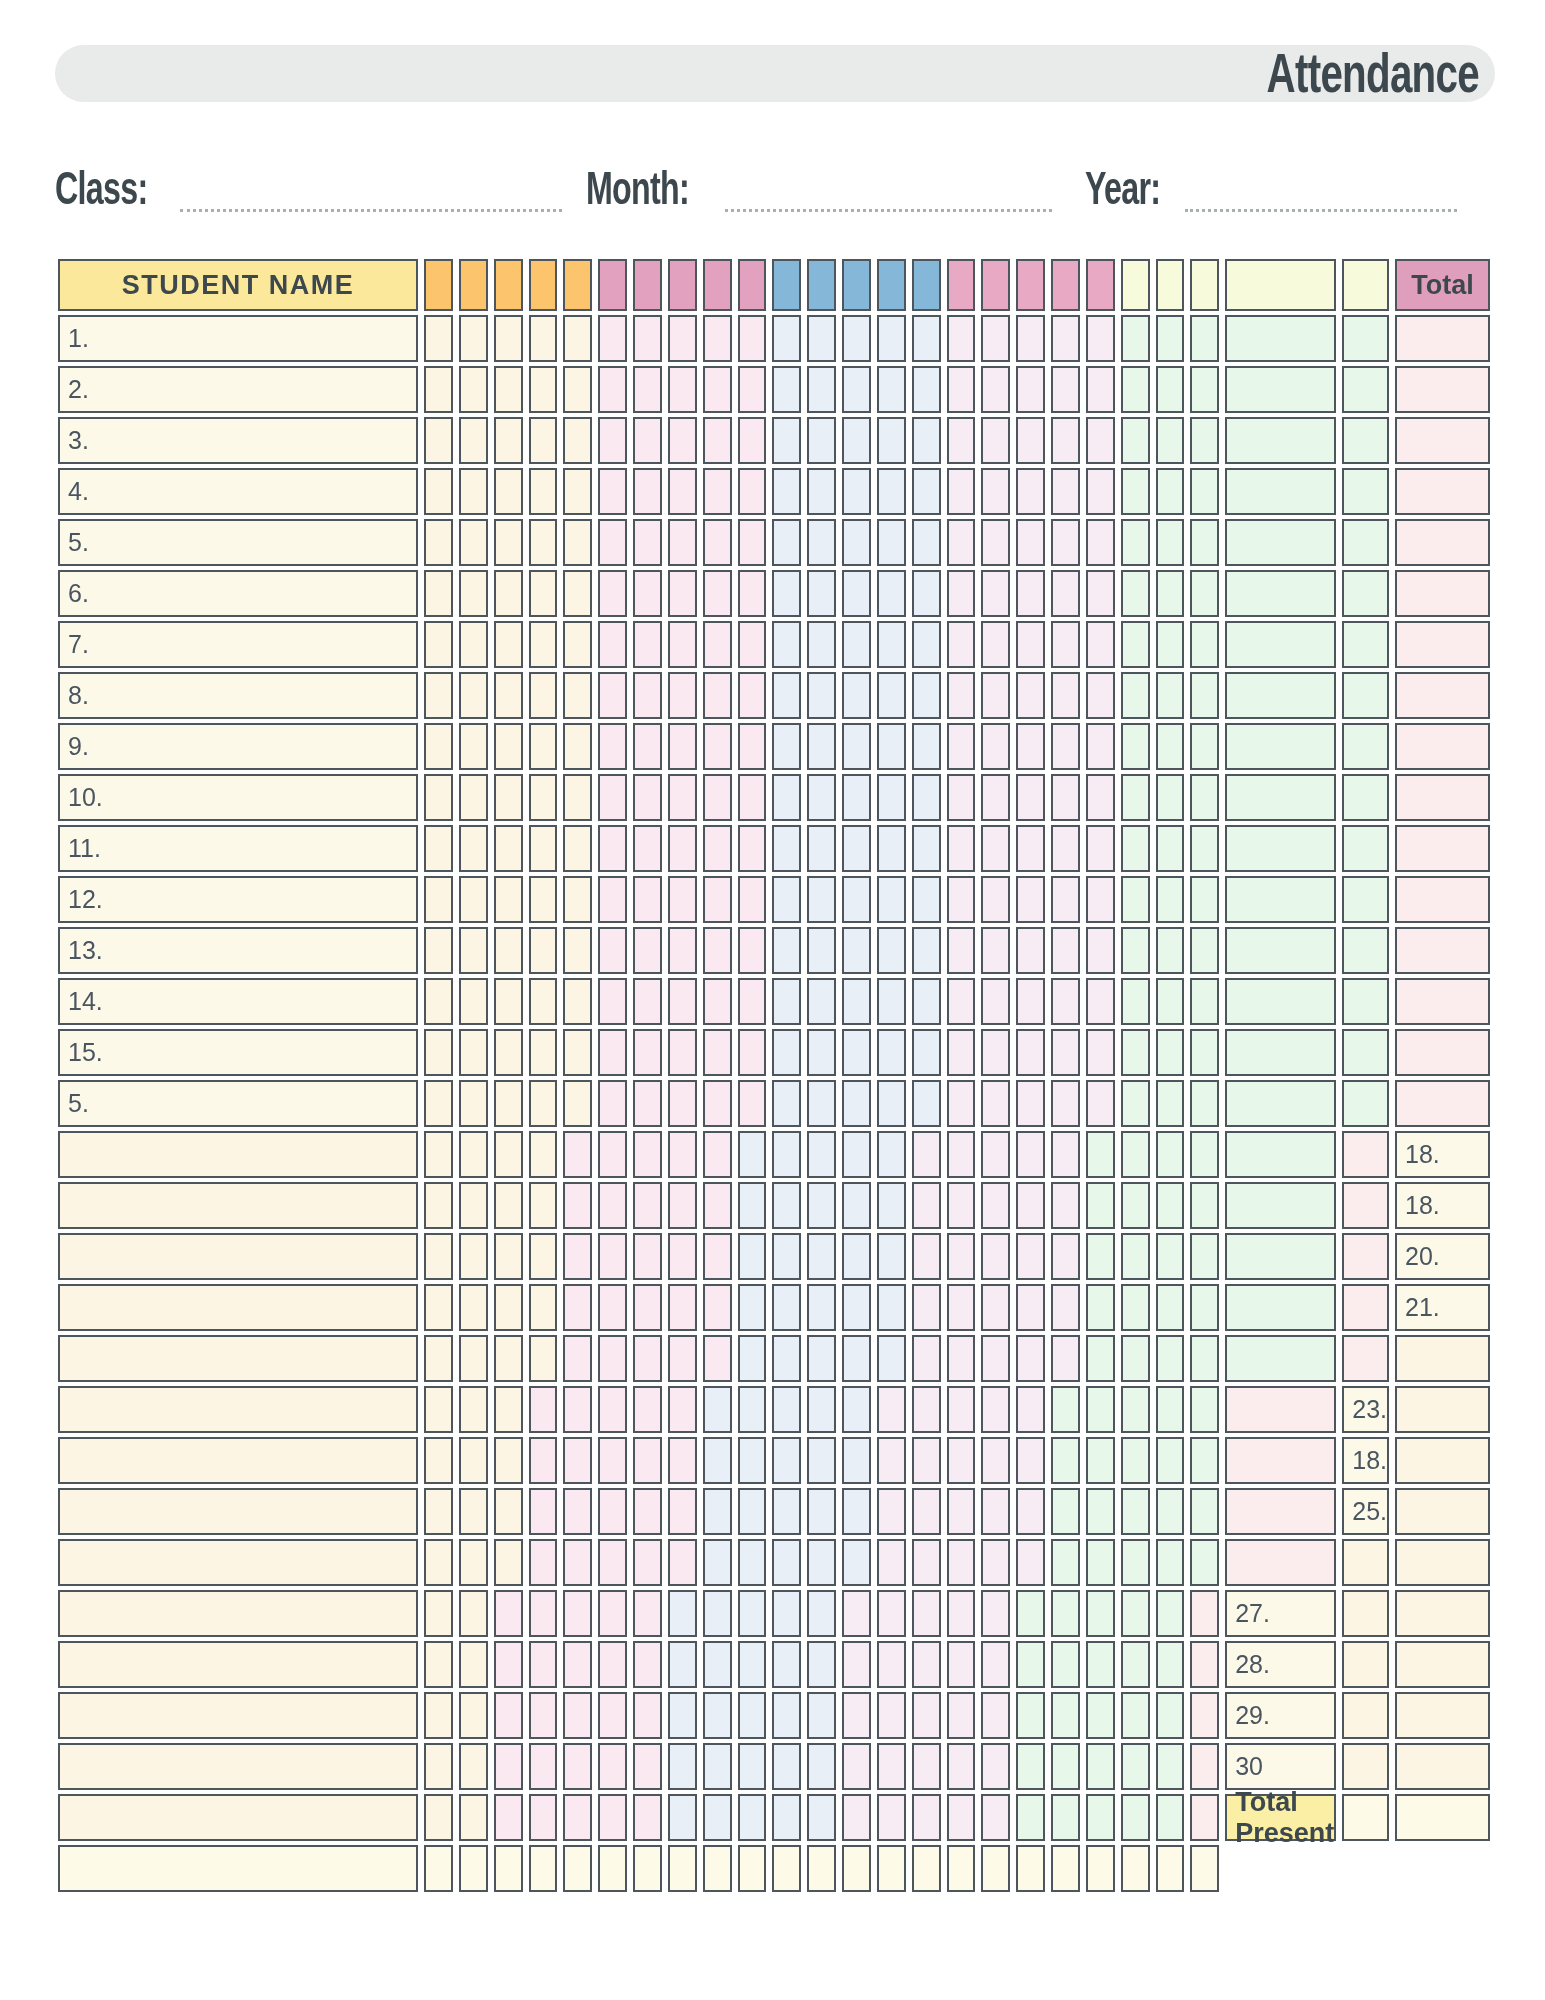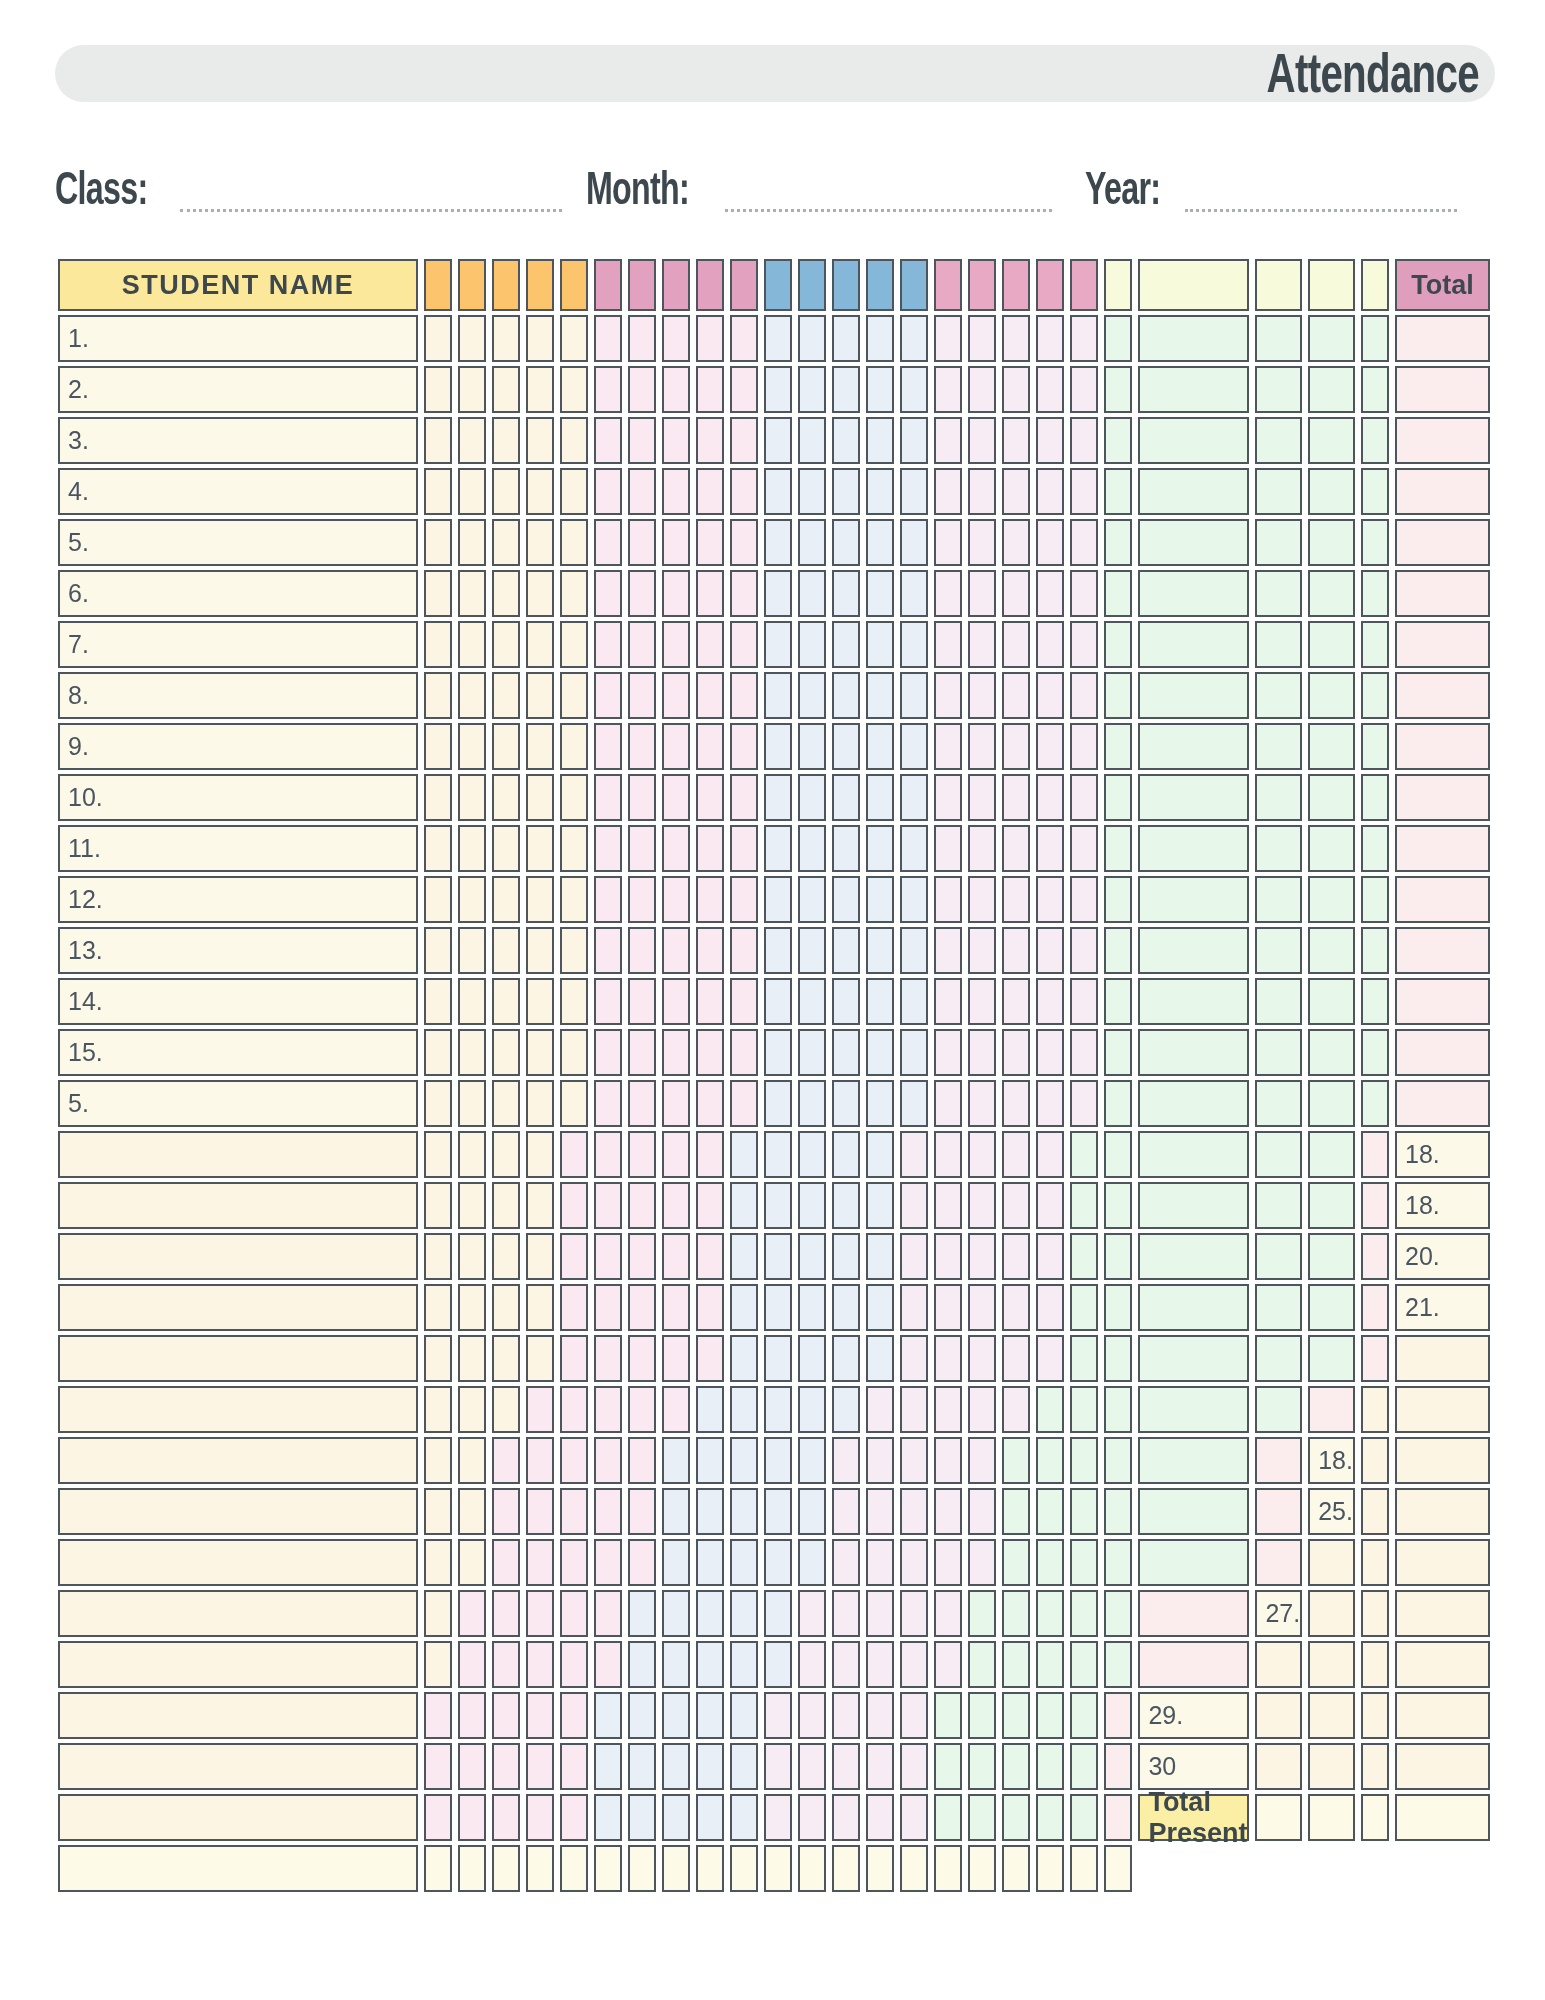--- a/index.html
+++ b/index.html
@@ -681,20 +681,21 @@
     <div class="cell" style="background: rgb(248, 236, 244);"></div>
     <div class="cell" style="background: rgb(248, 236, 244);"></div>
     <div class="cell" style="background: rgb(248, 236, 244);"></div>
     <div class="cell" style="background: rgb(248, 236, 244);"></div>
     <div class="cell" style="background: rgb(231, 248, 235);"></div>
     <div class="cell" style="background: rgb(231, 248, 235);"></div>
     <div class="cell" style="background: rgb(231, 248, 235);"></div>
     <div class="cell" style="background: rgb(231, 248, 235);"></div>
     <div class="cell" style="background: rgb(231, 248, 235);"></div>
     <div class="cell" style="background: rgb(251, 236, 238);"></div>
+    <div class="cell" style="background: rgb(252, 249, 232);">23.</div>
     <div class="cell" style="background: rgb(253, 245, 227);"></div>
     <div class="cell" style="background: rgb(253, 245, 227);"></div>
     <div class="cell" style="background: rgb(253, 245, 227);"></div>
     <div class="cell" style="background: rgb(253, 245, 227);"></div>
     <div class="cell" style="background: rgb(253, 245, 227);"></div>
     <div class="cell" style="background: rgb(251, 233, 241);"></div>
     <div class="cell" style="background: rgb(251, 233, 241);"></div>
     <div class="cell" style="background: rgb(251, 233, 241);"></div>
     <div class="cell" style="background: rgb(251, 233, 241);"></div>
     <div class="cell" style="background: rgb(251, 233, 241);"></div>
@@ -814,20 +815,21 @@
     <div class="cell" style="background: rgb(248, 236, 244);"></div>
     <div class="cell" style="background: rgb(248, 236, 244);"></div>
     <div class="cell" style="background: rgb(248, 236, 244);"></div>
     <div class="cell" style="background: rgb(248, 236, 244);"></div>
     <div class="cell" style="background: rgb(231, 248, 235);"></div>
     <div class="cell" style="background: rgb(231, 248, 235);"></div>
     <div class="cell" style="background: rgb(231, 248, 235);"></div>
     <div class="cell" style="background: rgb(231, 248, 235);"></div>
     <div class="cell" style="background: rgb(231, 248, 235);"></div>
     <div class="cell" style="background: rgb(251, 236, 238);"></div>
+    <div class="cell" style="background: rgb(252, 249, 232);">28.</div>
     <div class="cell" style="background: rgb(253, 245, 227);"></div>
     <div class="cell" style="background: rgb(253, 245, 227);"></div>
     <div class="cell" style="background: rgb(253, 245, 227);"></div>
     <div class="cell" style="background: rgb(253, 245, 227);"></div>
     <div class="cell" style="background: rgb(253, 245, 227);"></div>
     <div class="cell" style="background: rgb(251, 233, 241);"></div>
     <div class="cell" style="background: rgb(251, 233, 241);"></div>
     <div class="cell" style="background: rgb(251, 233, 241);"></div>
     <div class="cell" style="background: rgb(251, 233, 241);"></div>
     <div class="cell" style="background: rgb(251, 233, 241);"></div>

